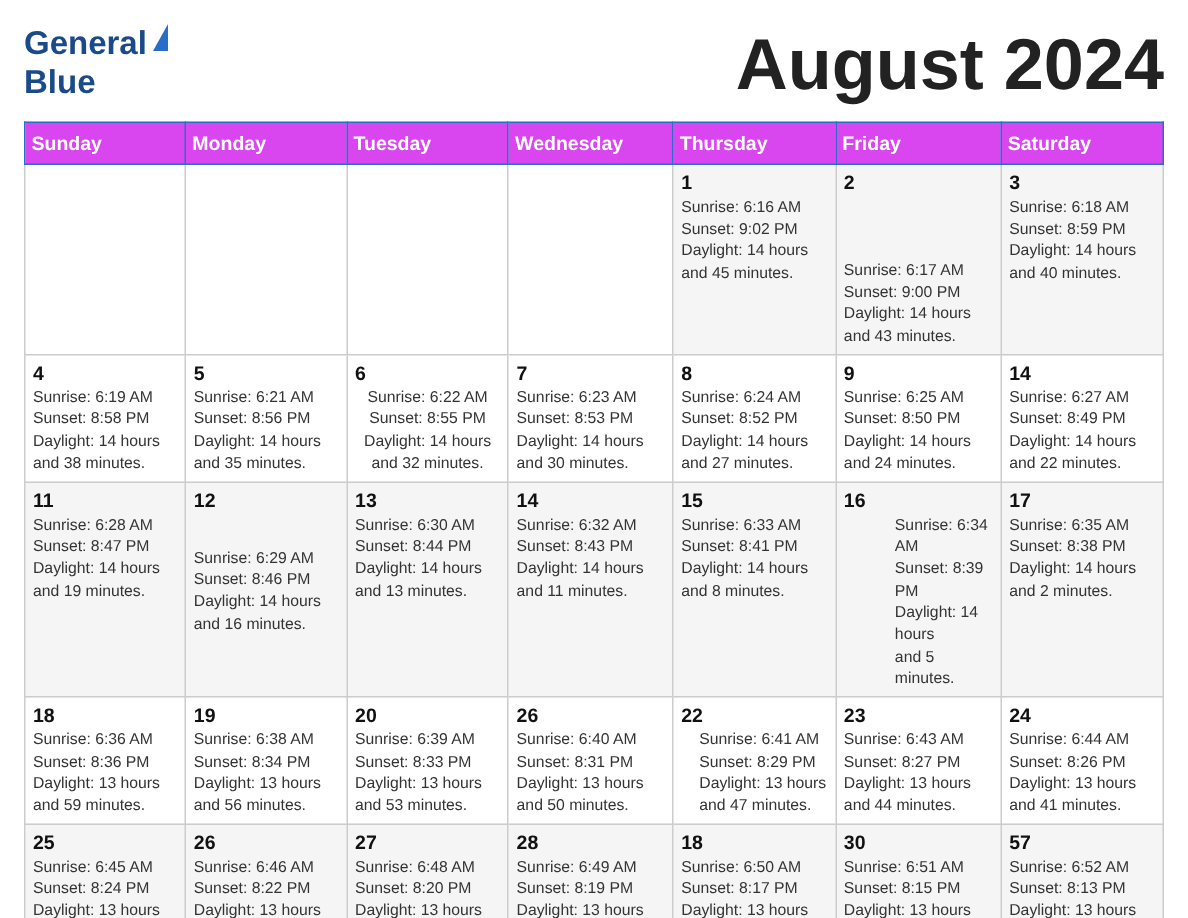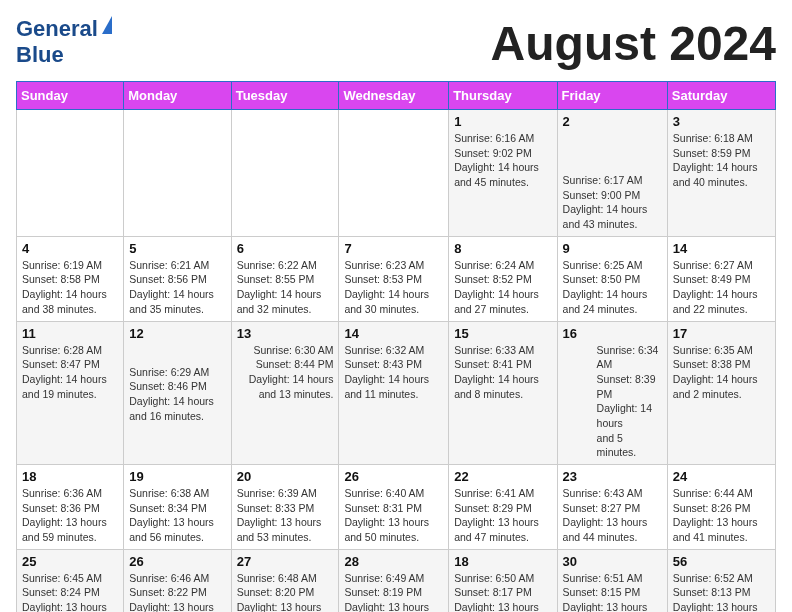--- a/index.html
+++ b/index.html
@@ -160,21 +160,21 @@
         </td>
         <td>
           <div class="day-number">5</div>
           <div class="day-detail" style="white-space: pre-line;">Sunrise: 6:21 AM
 Sunset: 8:56 PM
 Daylight: 14 hours
 and 35 minutes.</div>
         </td>
         <td>
           <div class="day-number">6</div>
-          <div class="day-detail" style="white-space: pre-line;">Sunrise: 6:22 AM
+          <div class="day-detail" style="white-space: pre-line; text-align: center;">Sunrise: 6:22 AM
 Sunset: 8:55 PM
 Daylight: 14 hours
 and 32 minutes.</div>
         </td>
         <td>
           <div class="day-number">7</div>
           <div class="day-detail" style="white-space: pre-line;">Sunrise: 6:23 AM
 Sunset: 8:53 PM
 Daylight: 14 hours
 and 30 minutes.</div>
@@ -211,21 +211,21 @@
         </td>
         <td>
           <div class="day-number">12</div>
           <div class="day-detail" style="white-space: pre-line; margin-top: 24px;">Sunrise: 6:29 AM
 Sunset: 8:46 PM
 Daylight: 14 hours
 and 16 minutes.</div>
         </td>
         <td>
           <div class="day-number">13</div>
-          <div class="day-detail" style="white-space: pre-line; text-align: right;">Sunrise: 6:30 AM
+          <div class="day-detail" style="white-space: pre-line;">Sunrise: 6:30 AM
 Sunset: 8:44 PM
 Daylight: 14 hours
 and 13 minutes.</div>
         </td>
         <td>
           <div class="day-number">14</div>
           <div class="day-detail" style="white-space: pre-line;">Sunrise: 6:32 AM
 Sunset: 8:43 PM
 Daylight: 14 hours
 and 11 minutes.</div>
@@ -276,21 +276,21 @@
         </td>
         <td>
           <div class="day-number">26</div>
           <div class="day-detail" style="white-space: pre-line;">Sunrise: 6:40 AM
 Sunset: 8:31 PM
 Daylight: 13 hours
 and 50 minutes.</div>
         </td>
         <td>
           <div class="day-number">22</div>
-          <div class="day-detail" style="white-space: pre-line;">Sunrise: 6:41 AM
+          <div class="day-detail" style="white-space: pre-line; margin-left: 12px;">Sunrise: 6:41 AM
 Sunset: 8:29 PM
 Daylight: 13 hours
 and 47 minutes.</div>
         </td>
         <td>
           <div class="day-number">23</div>
           <div class="day-detail" style="white-space: pre-line;">Sunrise: 6:43 AM
 Sunset: 8:27 PM
 Daylight: 13 hours
 and 44 minutes.</div>
@@ -340,21 +340,21 @@
 and 26 minutes.</div>
         </td>
         <td>
           <div class="day-number">30</div>
           <div class="day-detail" style="white-space: pre-line;">Sunrise: 6:51 AM
 Sunset: 8:15 PM
 Daylight: 13 hours
 and 23 minutes.</div>
         </td>
         <td>
-          <div class="day-number">56</div>
+          <div class="day-number">57</div>
           <div class="day-detail" style="white-space: pre-line;">Sunrise: 6:52 AM
 Sunset: 8:13 PM
 Daylight: 13 hours
 and 20 minutes.</div>
         </td>
       </tr>
     </tbody>
 </table>
 
 </body></html>

